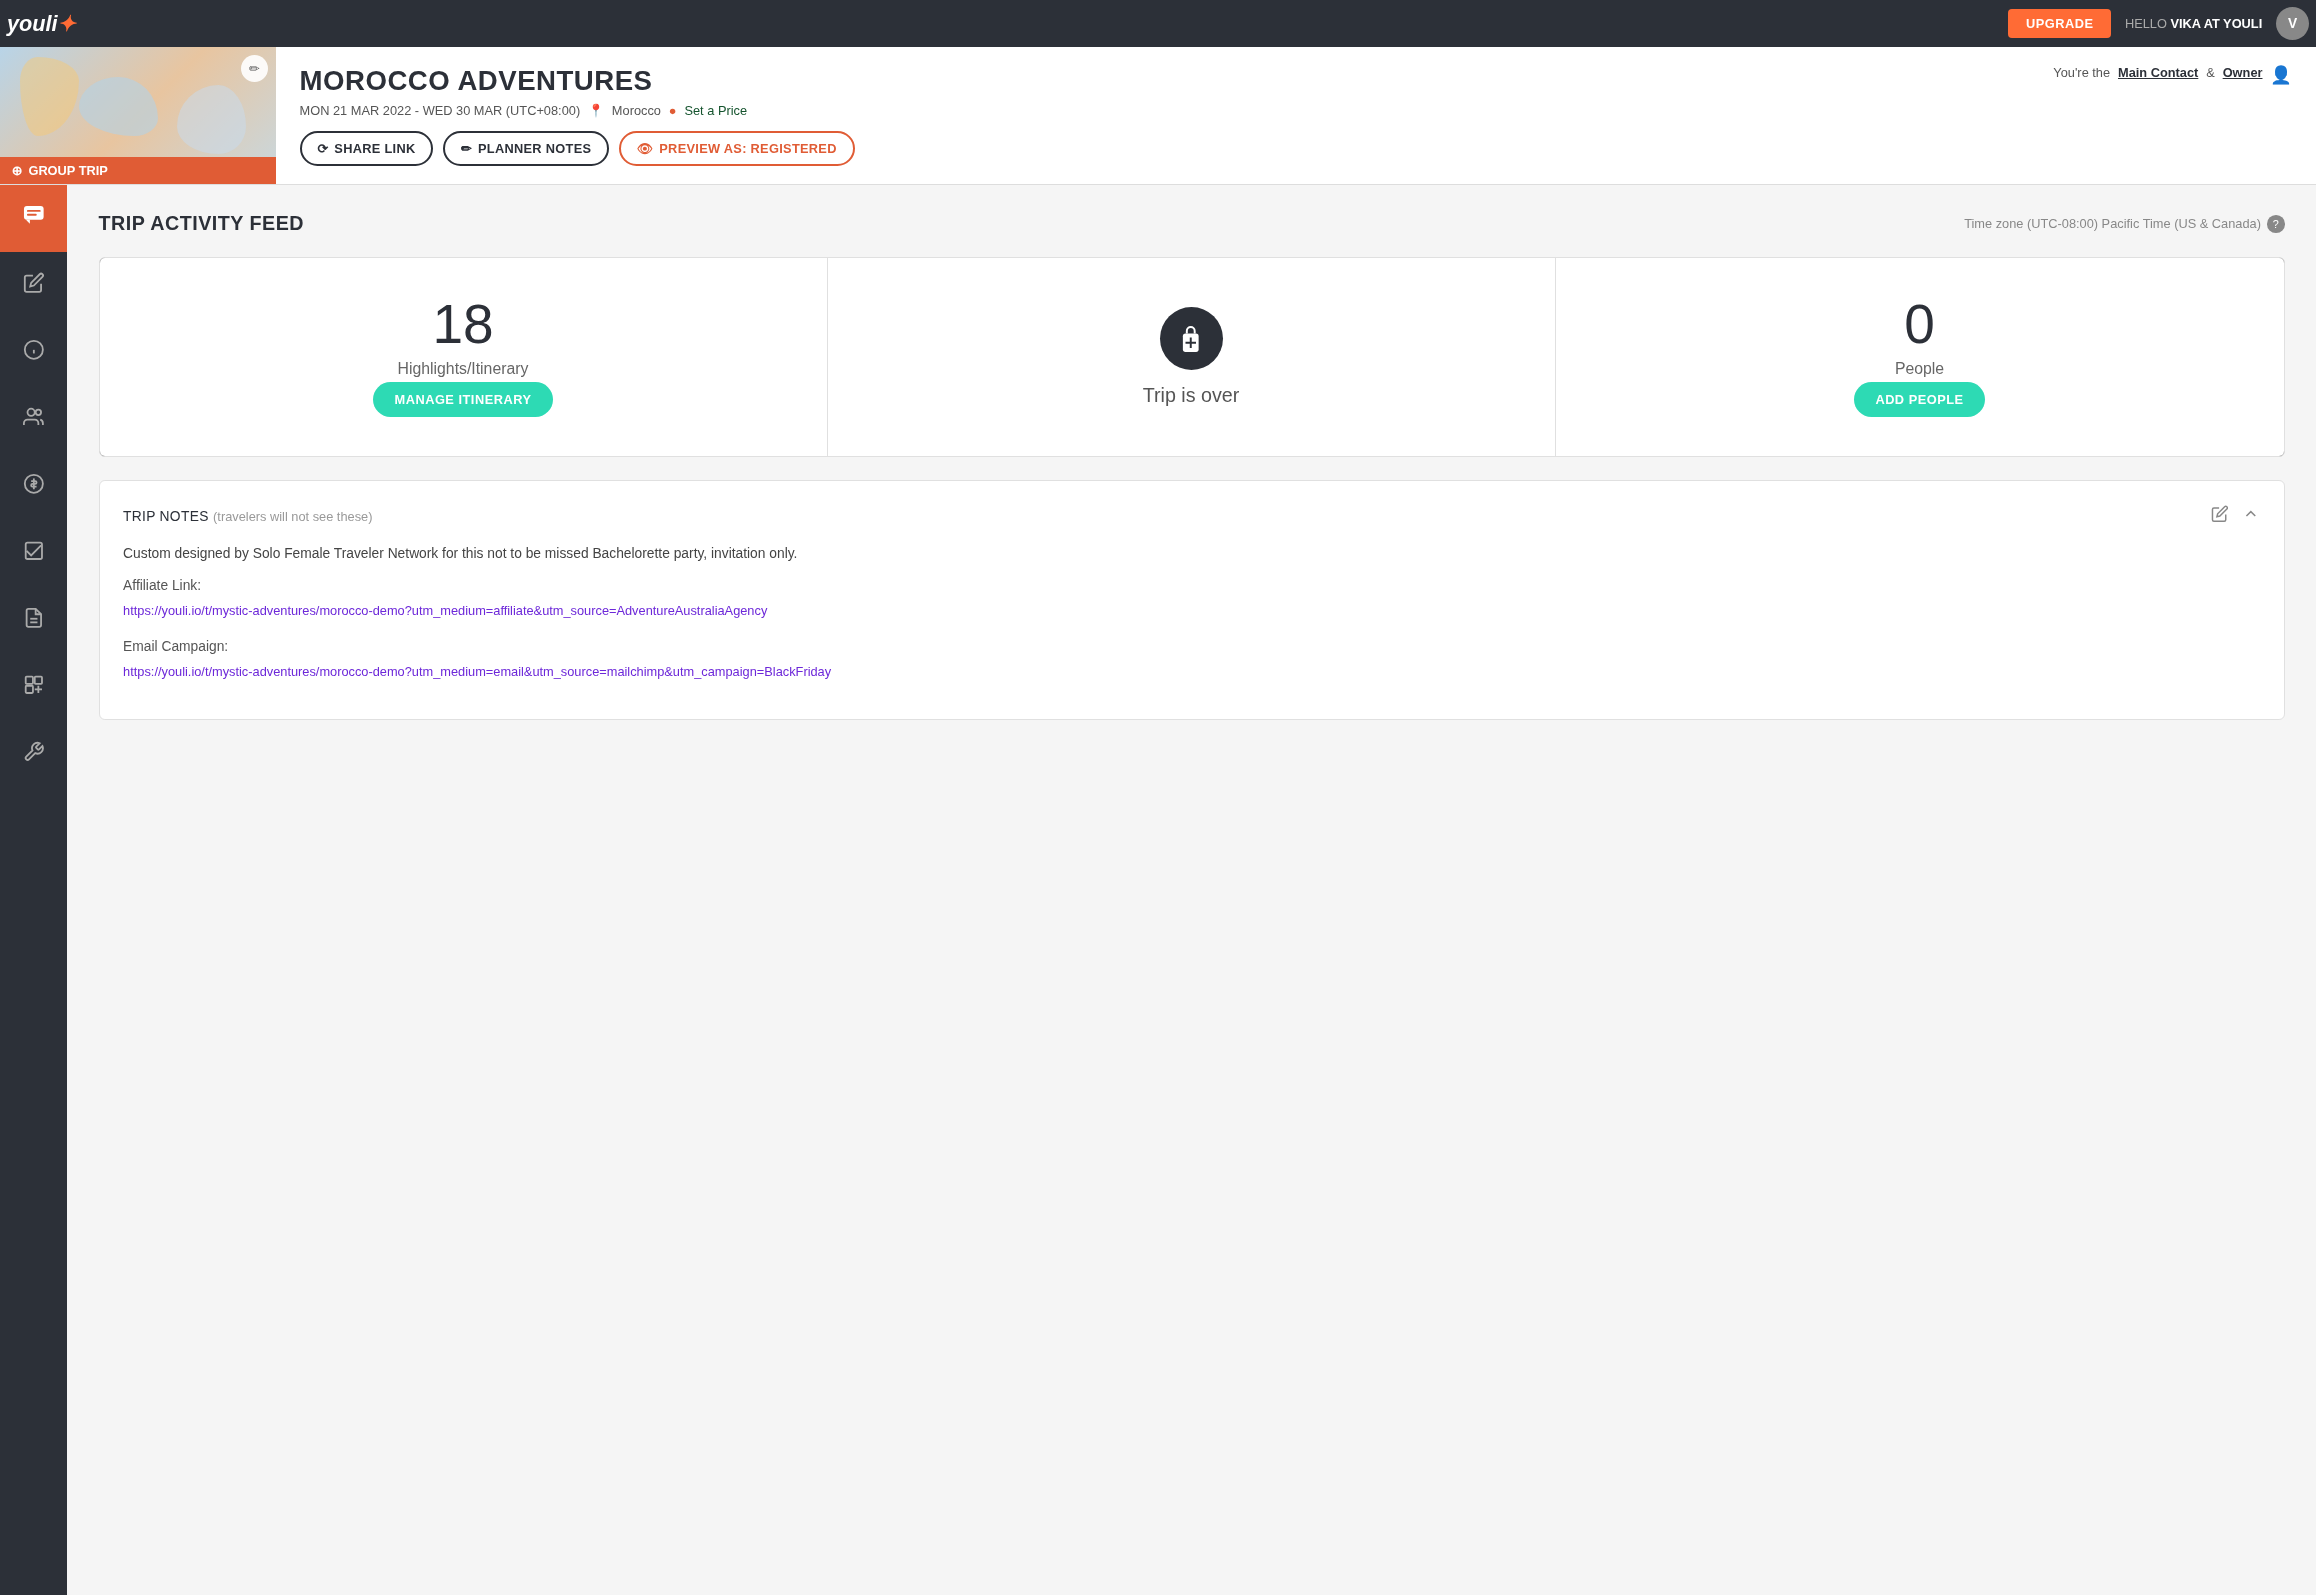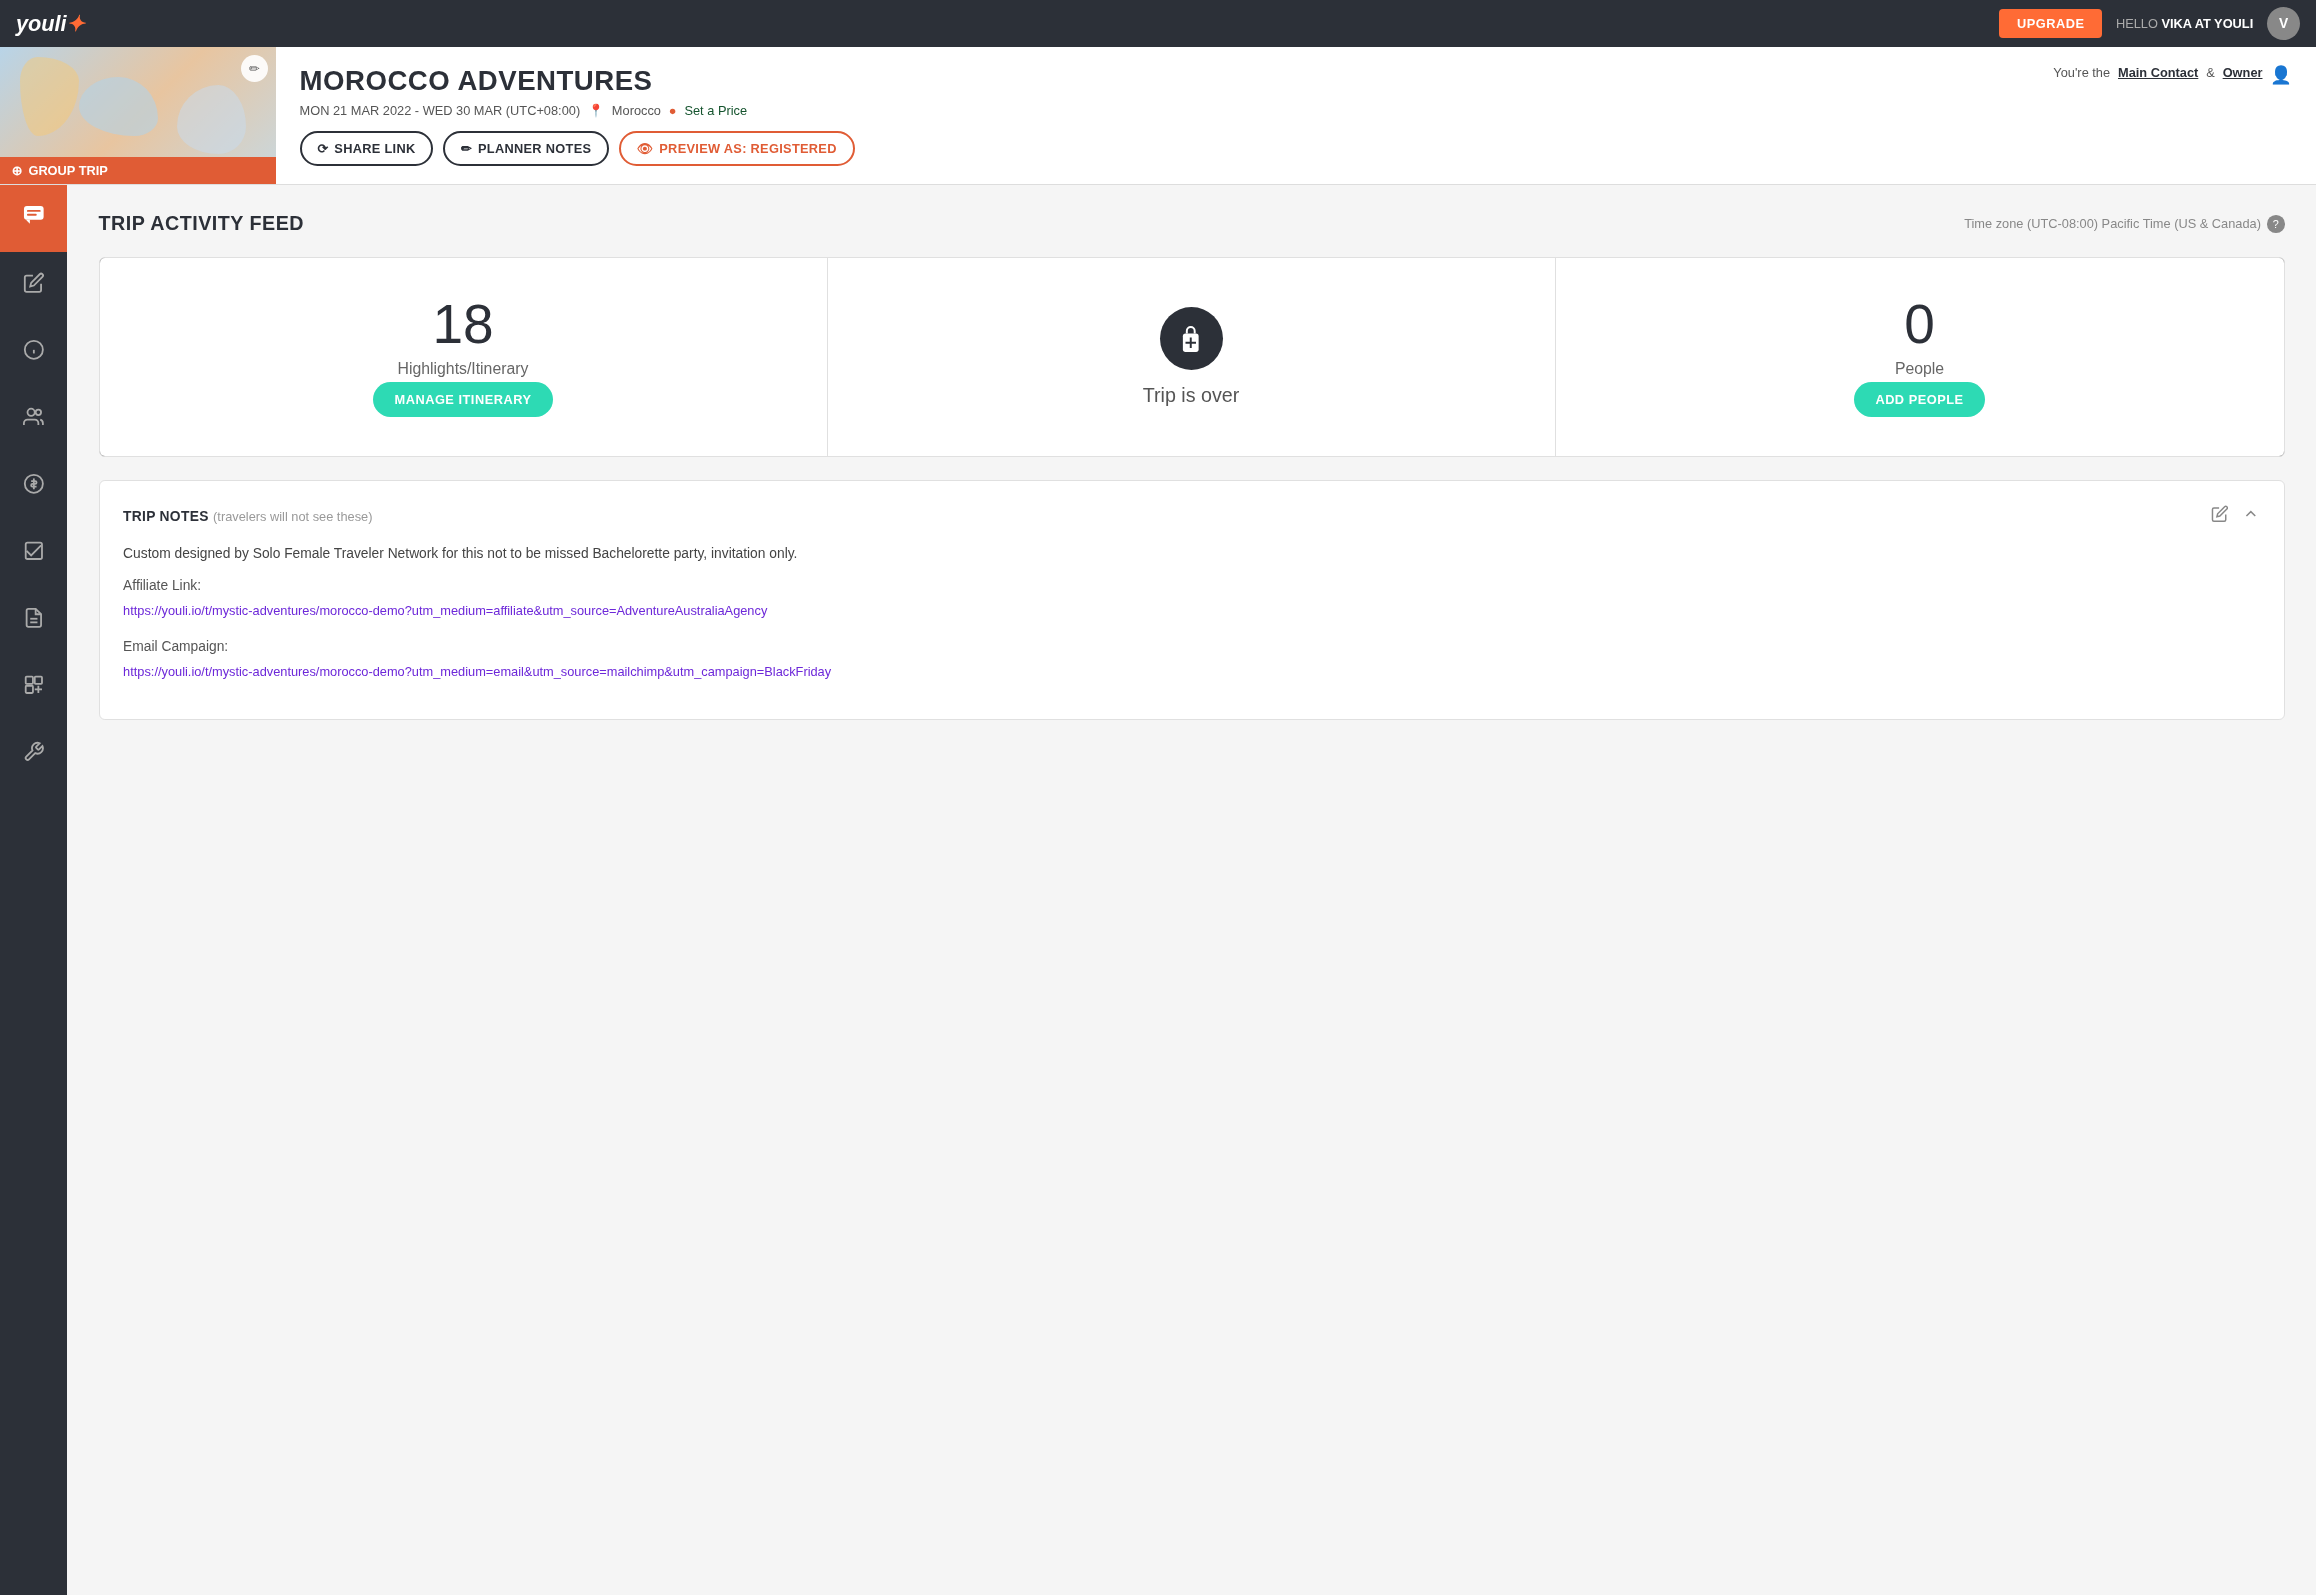--- a/index.html
+++ b/index.html
@@ -5,21 +5,21 @@
     * { margin: 0; padding: 0; box-sizing: border-box; }
     body { font-family: 'Helvetica Neue', Arial, sans-serif; background: #f0f0f0; min-height: 100vh; }
 
     
     .top-nav {
       background: #2c3038;
       height: 47px;
       display: flex;
       align-items: center;
       justify-content: space-between;
-      padding: 0 16px;
+      padding: 0 7px;
       position: relative;
       z-index: 10;
     }
     .logo {
       color: white;
       font-size: 21.7px;
       font-weight: bold;
       font-style: italic;
     }
     .logo span { color: #ff6b35; }
@@ -304,21 +304,21 @@
       padding: 23.6px;
     }
     .notes-header {
       display: flex;
       align-items: center;
       justify-content: space-between;
       margin-bottom: 15.8px;
     }
     .notes-title {
       font-size: 13.8px;
-      font-weight: bold;
+      font-weight: normal;
       color: #2c3038;
       letter-spacing: 0.3px;
     }
     .notes-subtitle {
       font-size: 12.8px;
       color: #999;
       font-weight: normal;
     }
     .notes-icons {
       display: flex;

